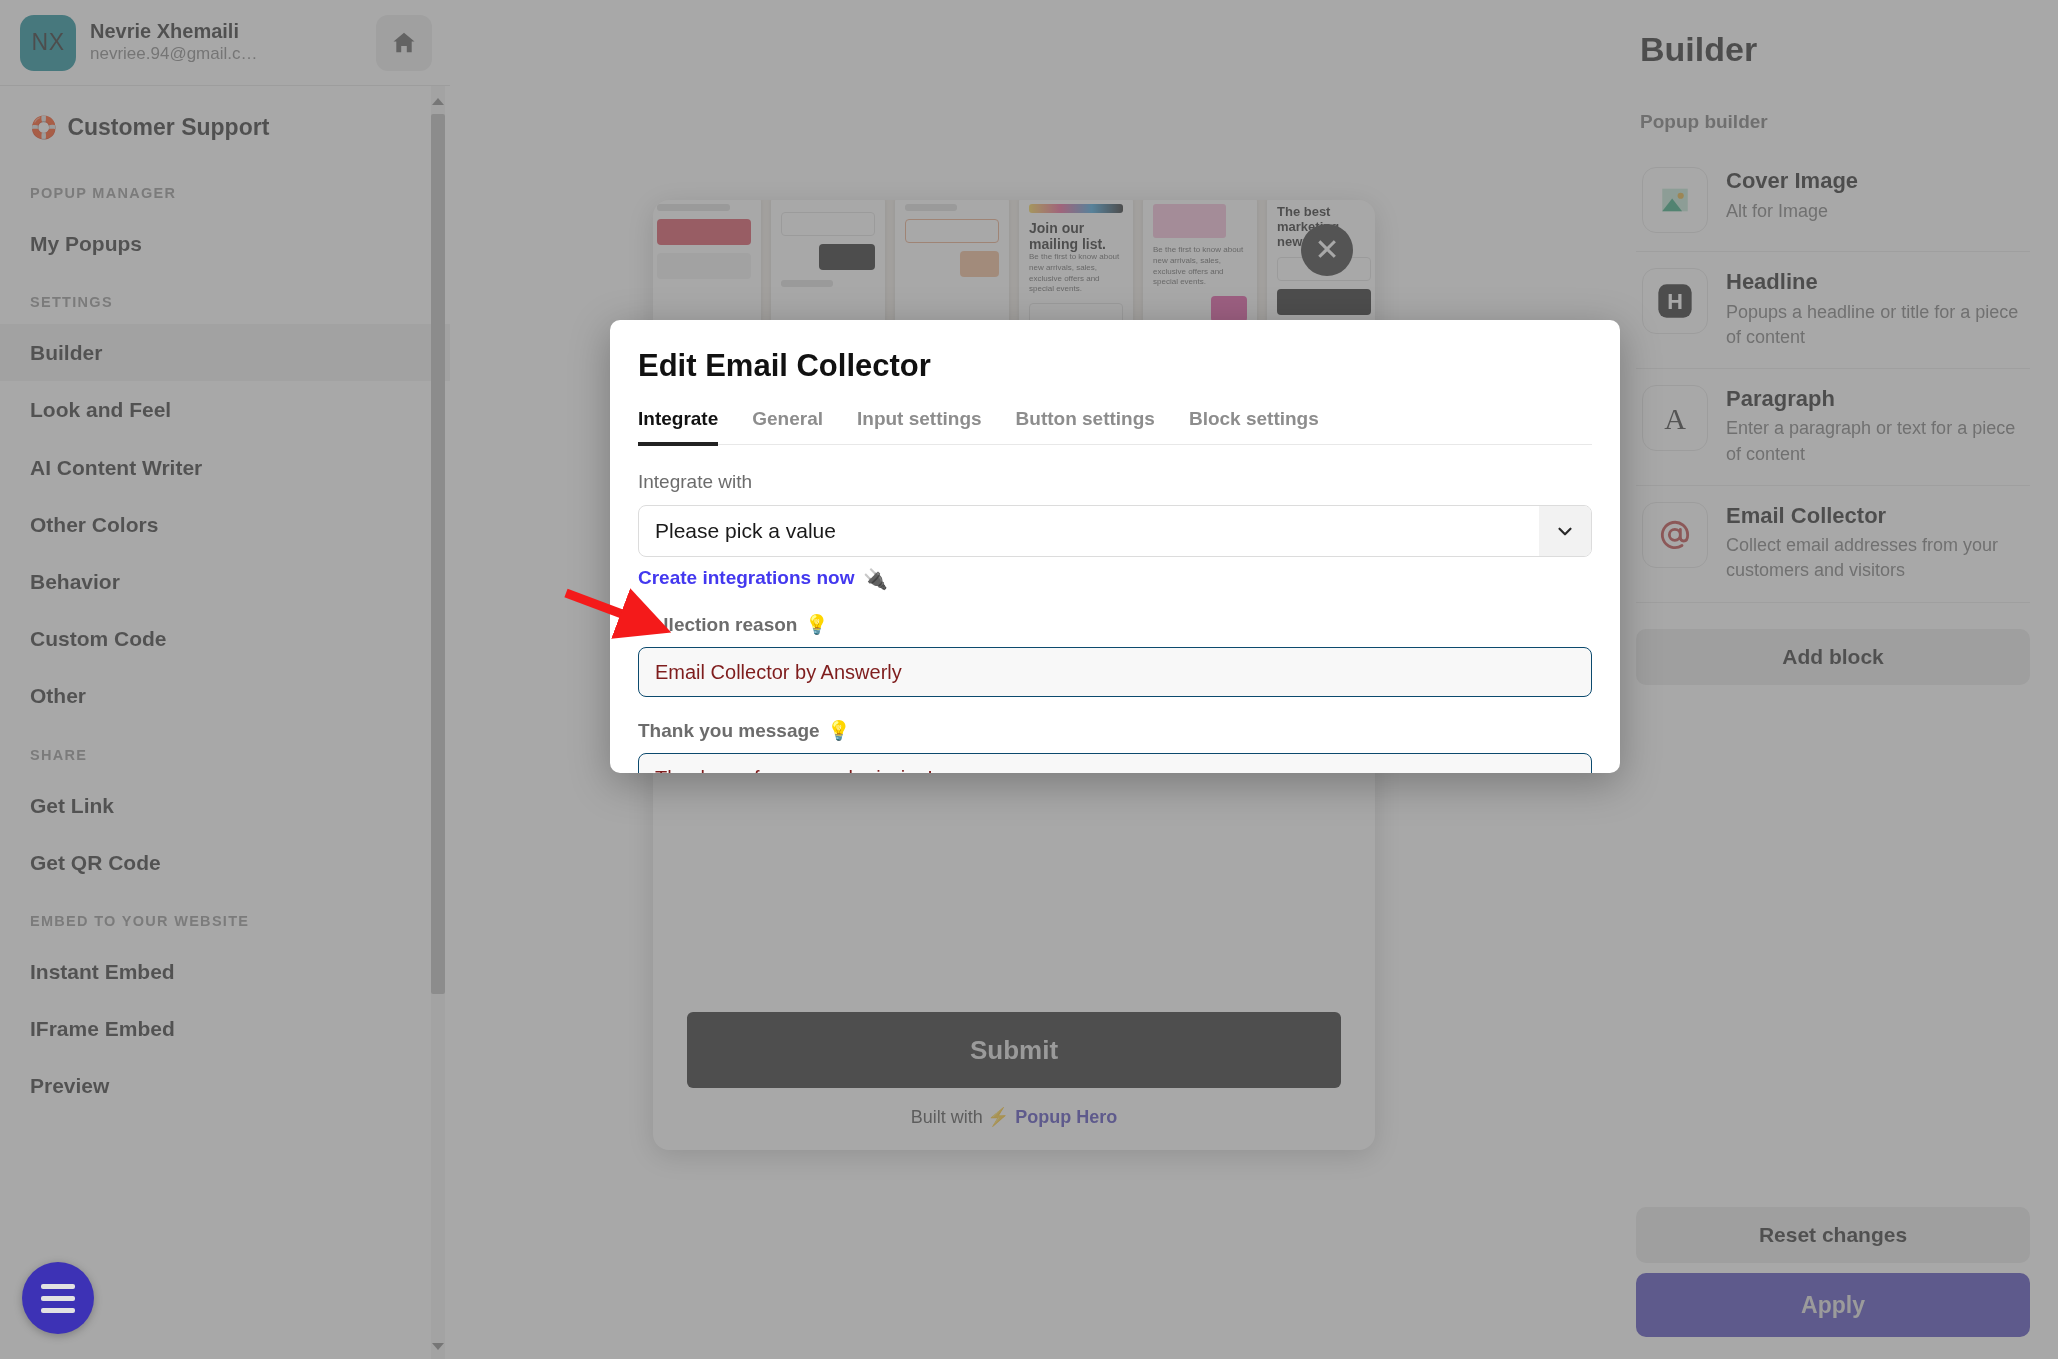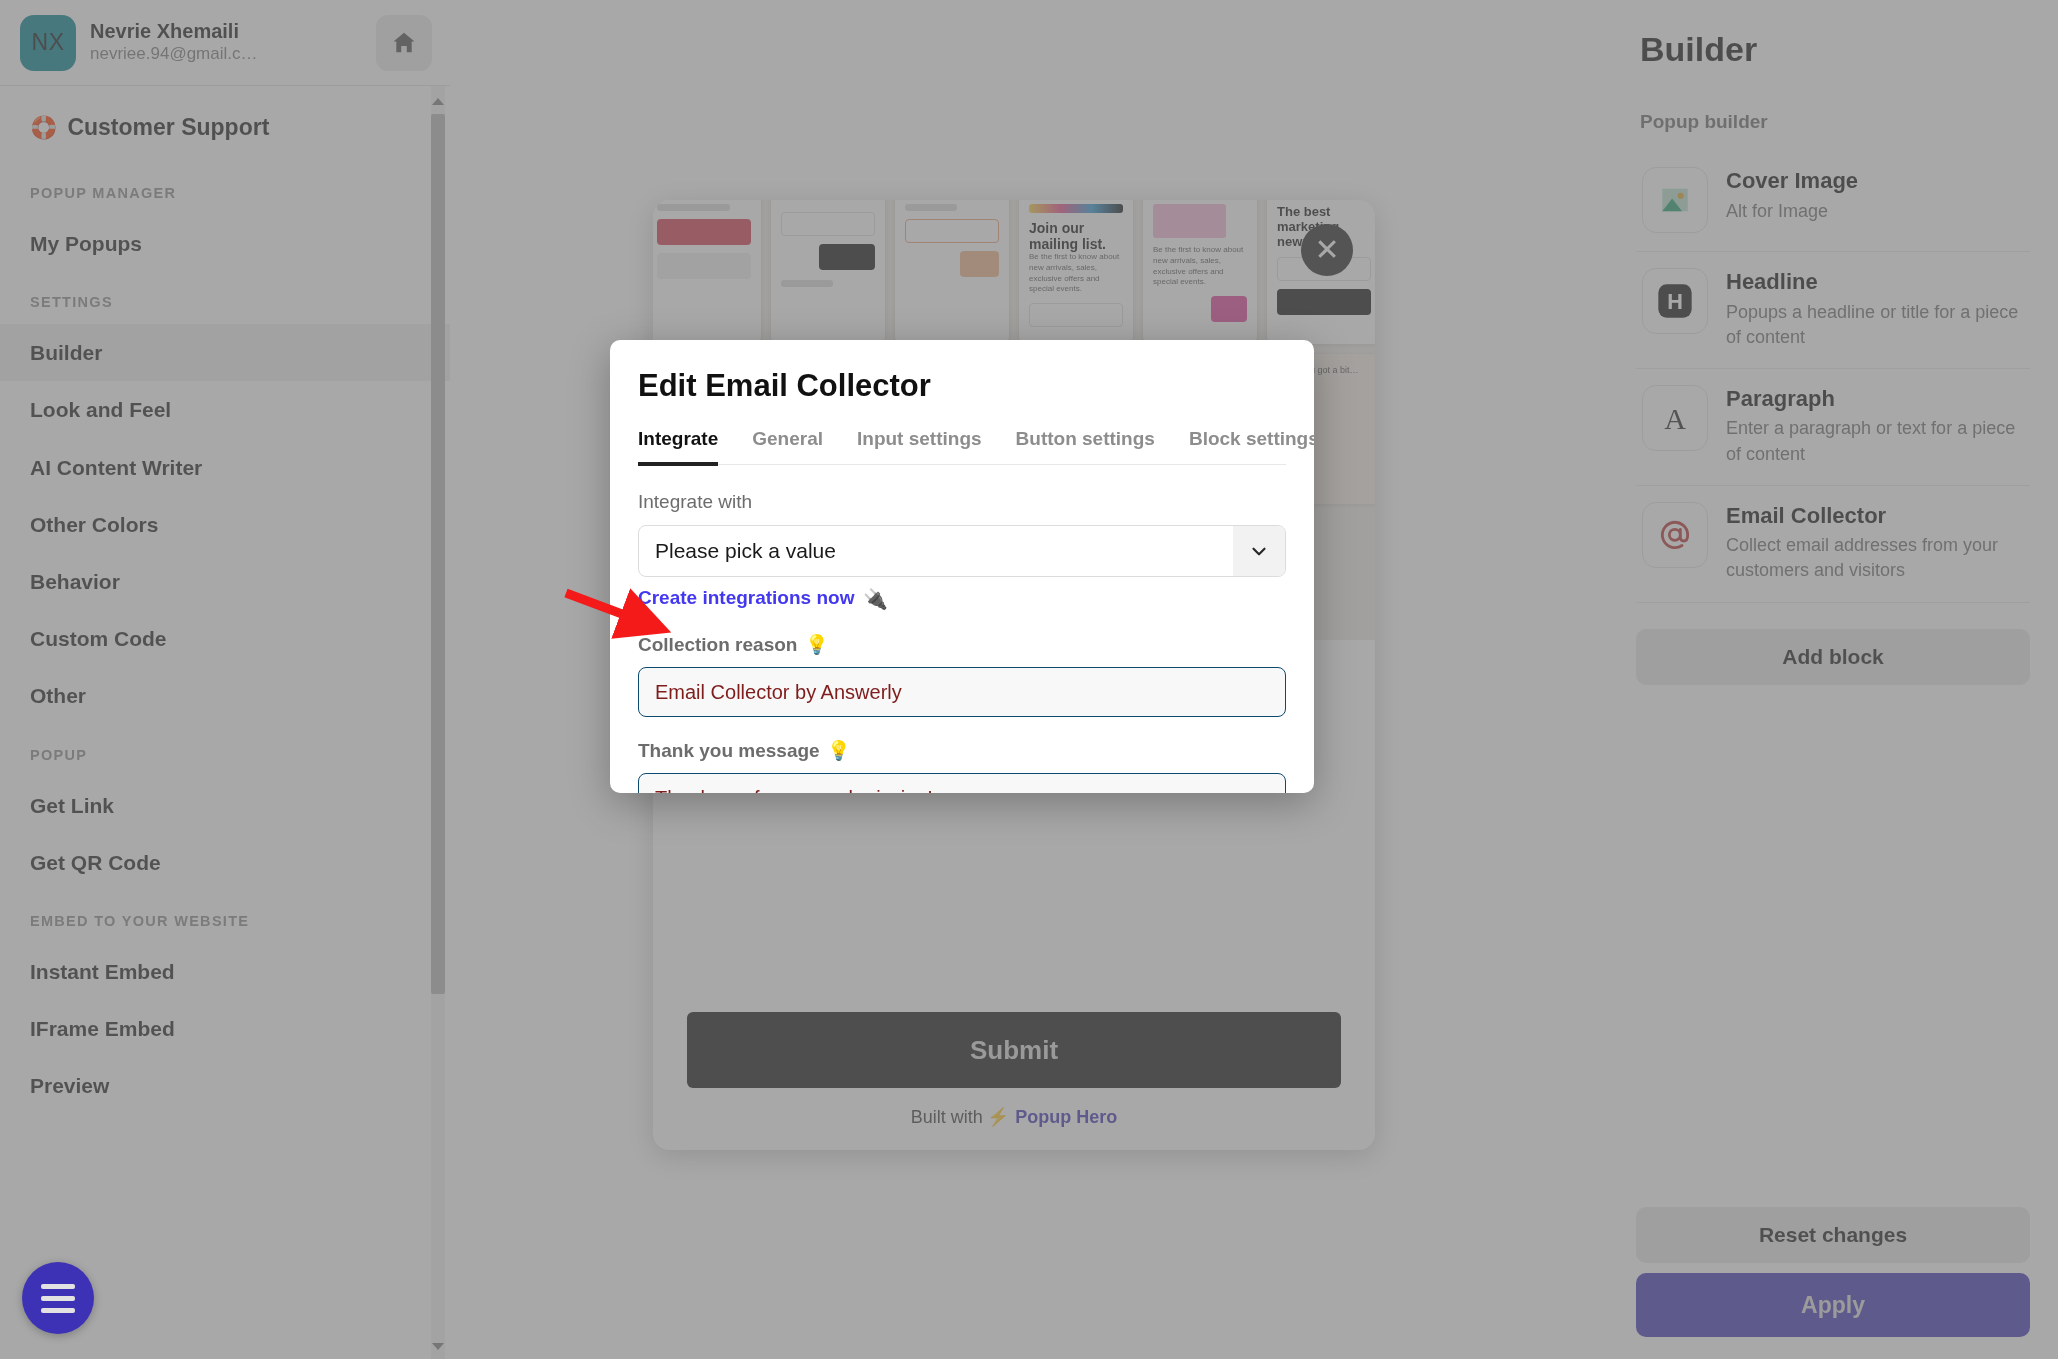--- a/index.html
+++ b/index.html
@@ -188,22 +188,22 @@
     font-family: "Liberation Sans", sans-serif; cursor: pointer;
   }
   .apply-btn {
     width: 100%; height: 64px; background: #3d32b5; border: none; border-radius: 10px;
     font-size: 23px; font-weight: 700; color: #dcdcdc;
     font-family: "Liberation Sans", sans-serif; cursor: pointer;
   }
 
   
   .modal {
-    position: absolute; left: 610px; top: 340px;
-    width: 704px; height: 453px;
+    position: absolute; left: 610px; top: 320px;
+    width: 1010px; height: 453px;
     background: #ffffff; border-radius: 10px;
     box-shadow: 0 10px 40px rgba(0,0,0,.28);
     z-index: 50; display: flex; flex-direction: column; overflow: hidden;
   }
   .m-head { padding: 28px 28px 0 28px; }
   .m-title { font-size: 31px; font-weight: 700; color: #111; }
   .m-tabs { display: flex; gap: 34px; margin-top: 24px; border-bottom: 1px solid #e8e8e8; }
   .m-tab {
     font-size: 19px; font-weight: 700; color: #8d8d8d;
     padding: 0 0 12px 0; cursor: pointer; border-bottom: 4px solid transparent;
@@ -262,21 +262,21 @@
           <div class="grp-label">POPUP MANAGER</div>
           <div class="nav-item">My Popups</div>
           <div class="grp-label">SETTINGS</div>
           <div class="nav-item active">Builder</div>
           <div class="nav-item">Look and Feel</div>
           <div class="nav-item">AI Content Writer</div>
           <div class="nav-item">Other Colors</div>
           <div class="nav-item">Behavior</div>
           <div class="nav-item">Custom Code</div>
           <div class="nav-item">Other</div>
-          <div class="grp-label">POPUP</div>
+          <div class="grp-label">SHARE</div>
           <div class="nav-item">Get Link</div>
           <div class="nav-item">Get QR Code</div>
           <div class="grp-label">EMBED TO YOUR WEBSITE</div>
           <div class="nav-item">Instant Embed</div>
           <div class="nav-item">IFrame Embed</div>
           <div class="nav-item">Preview</div>
         </div>
 
       <div class="sb-track"></div>
       <div class="sb-thumb"></div>

